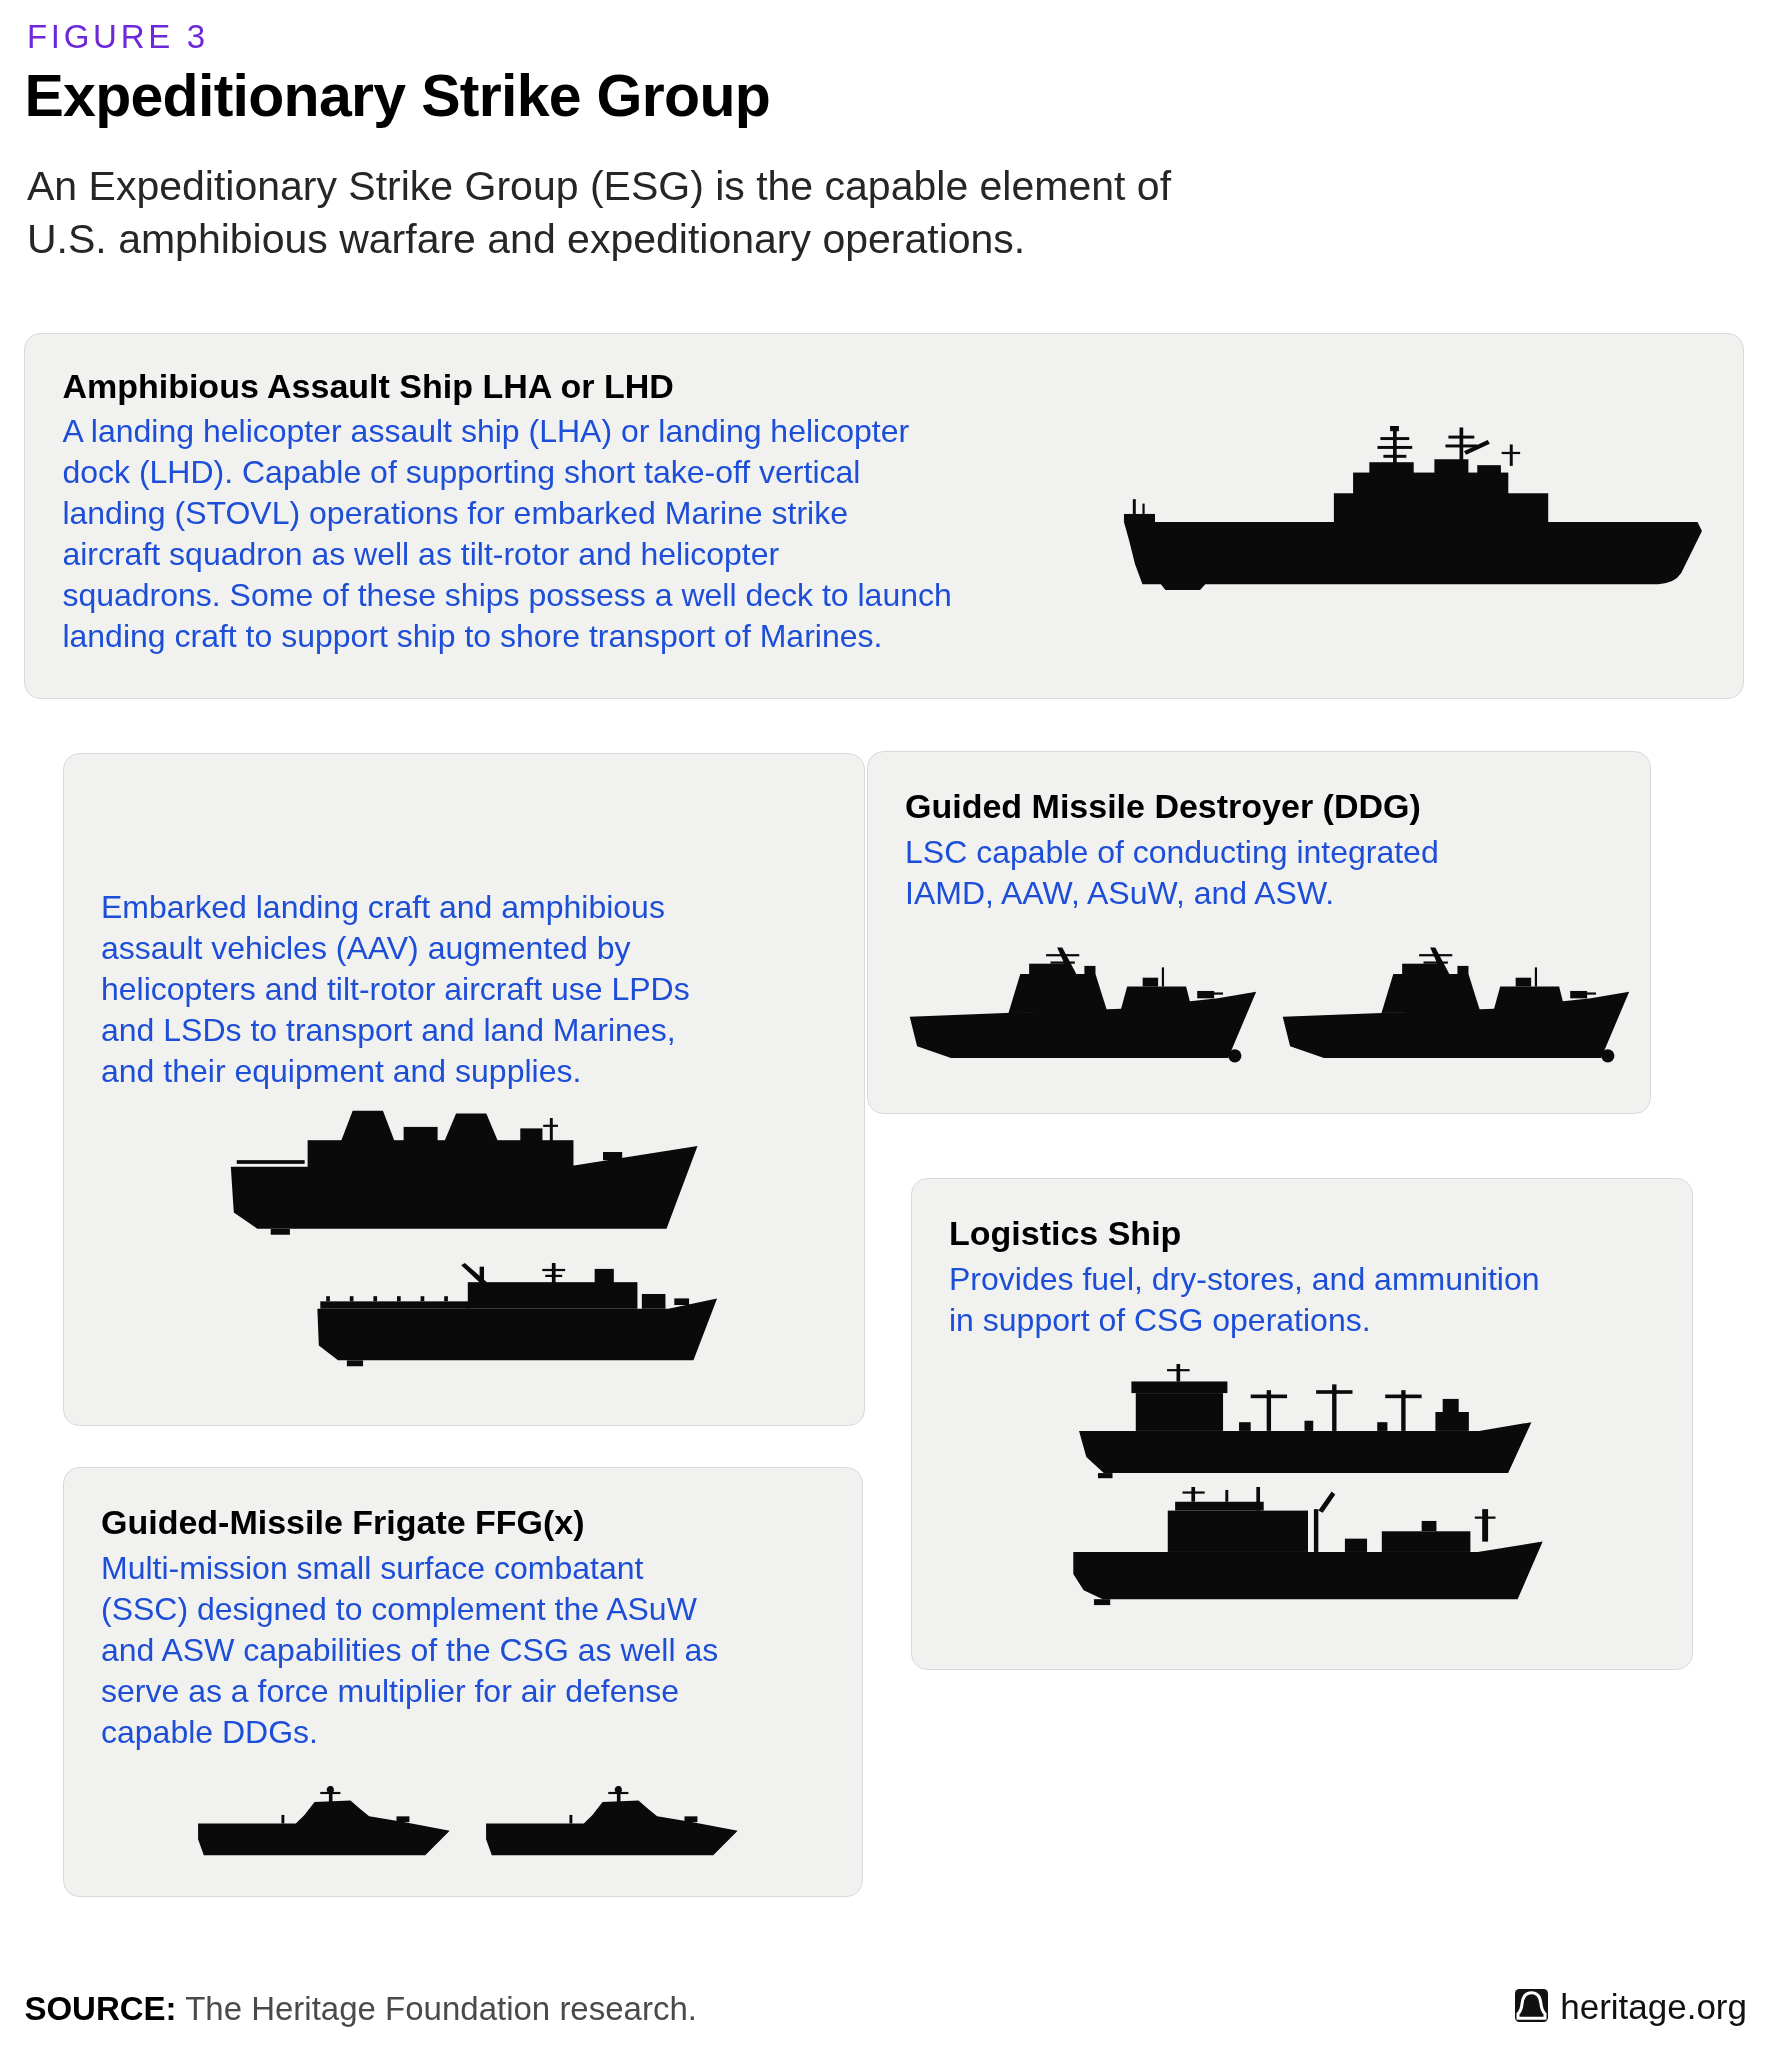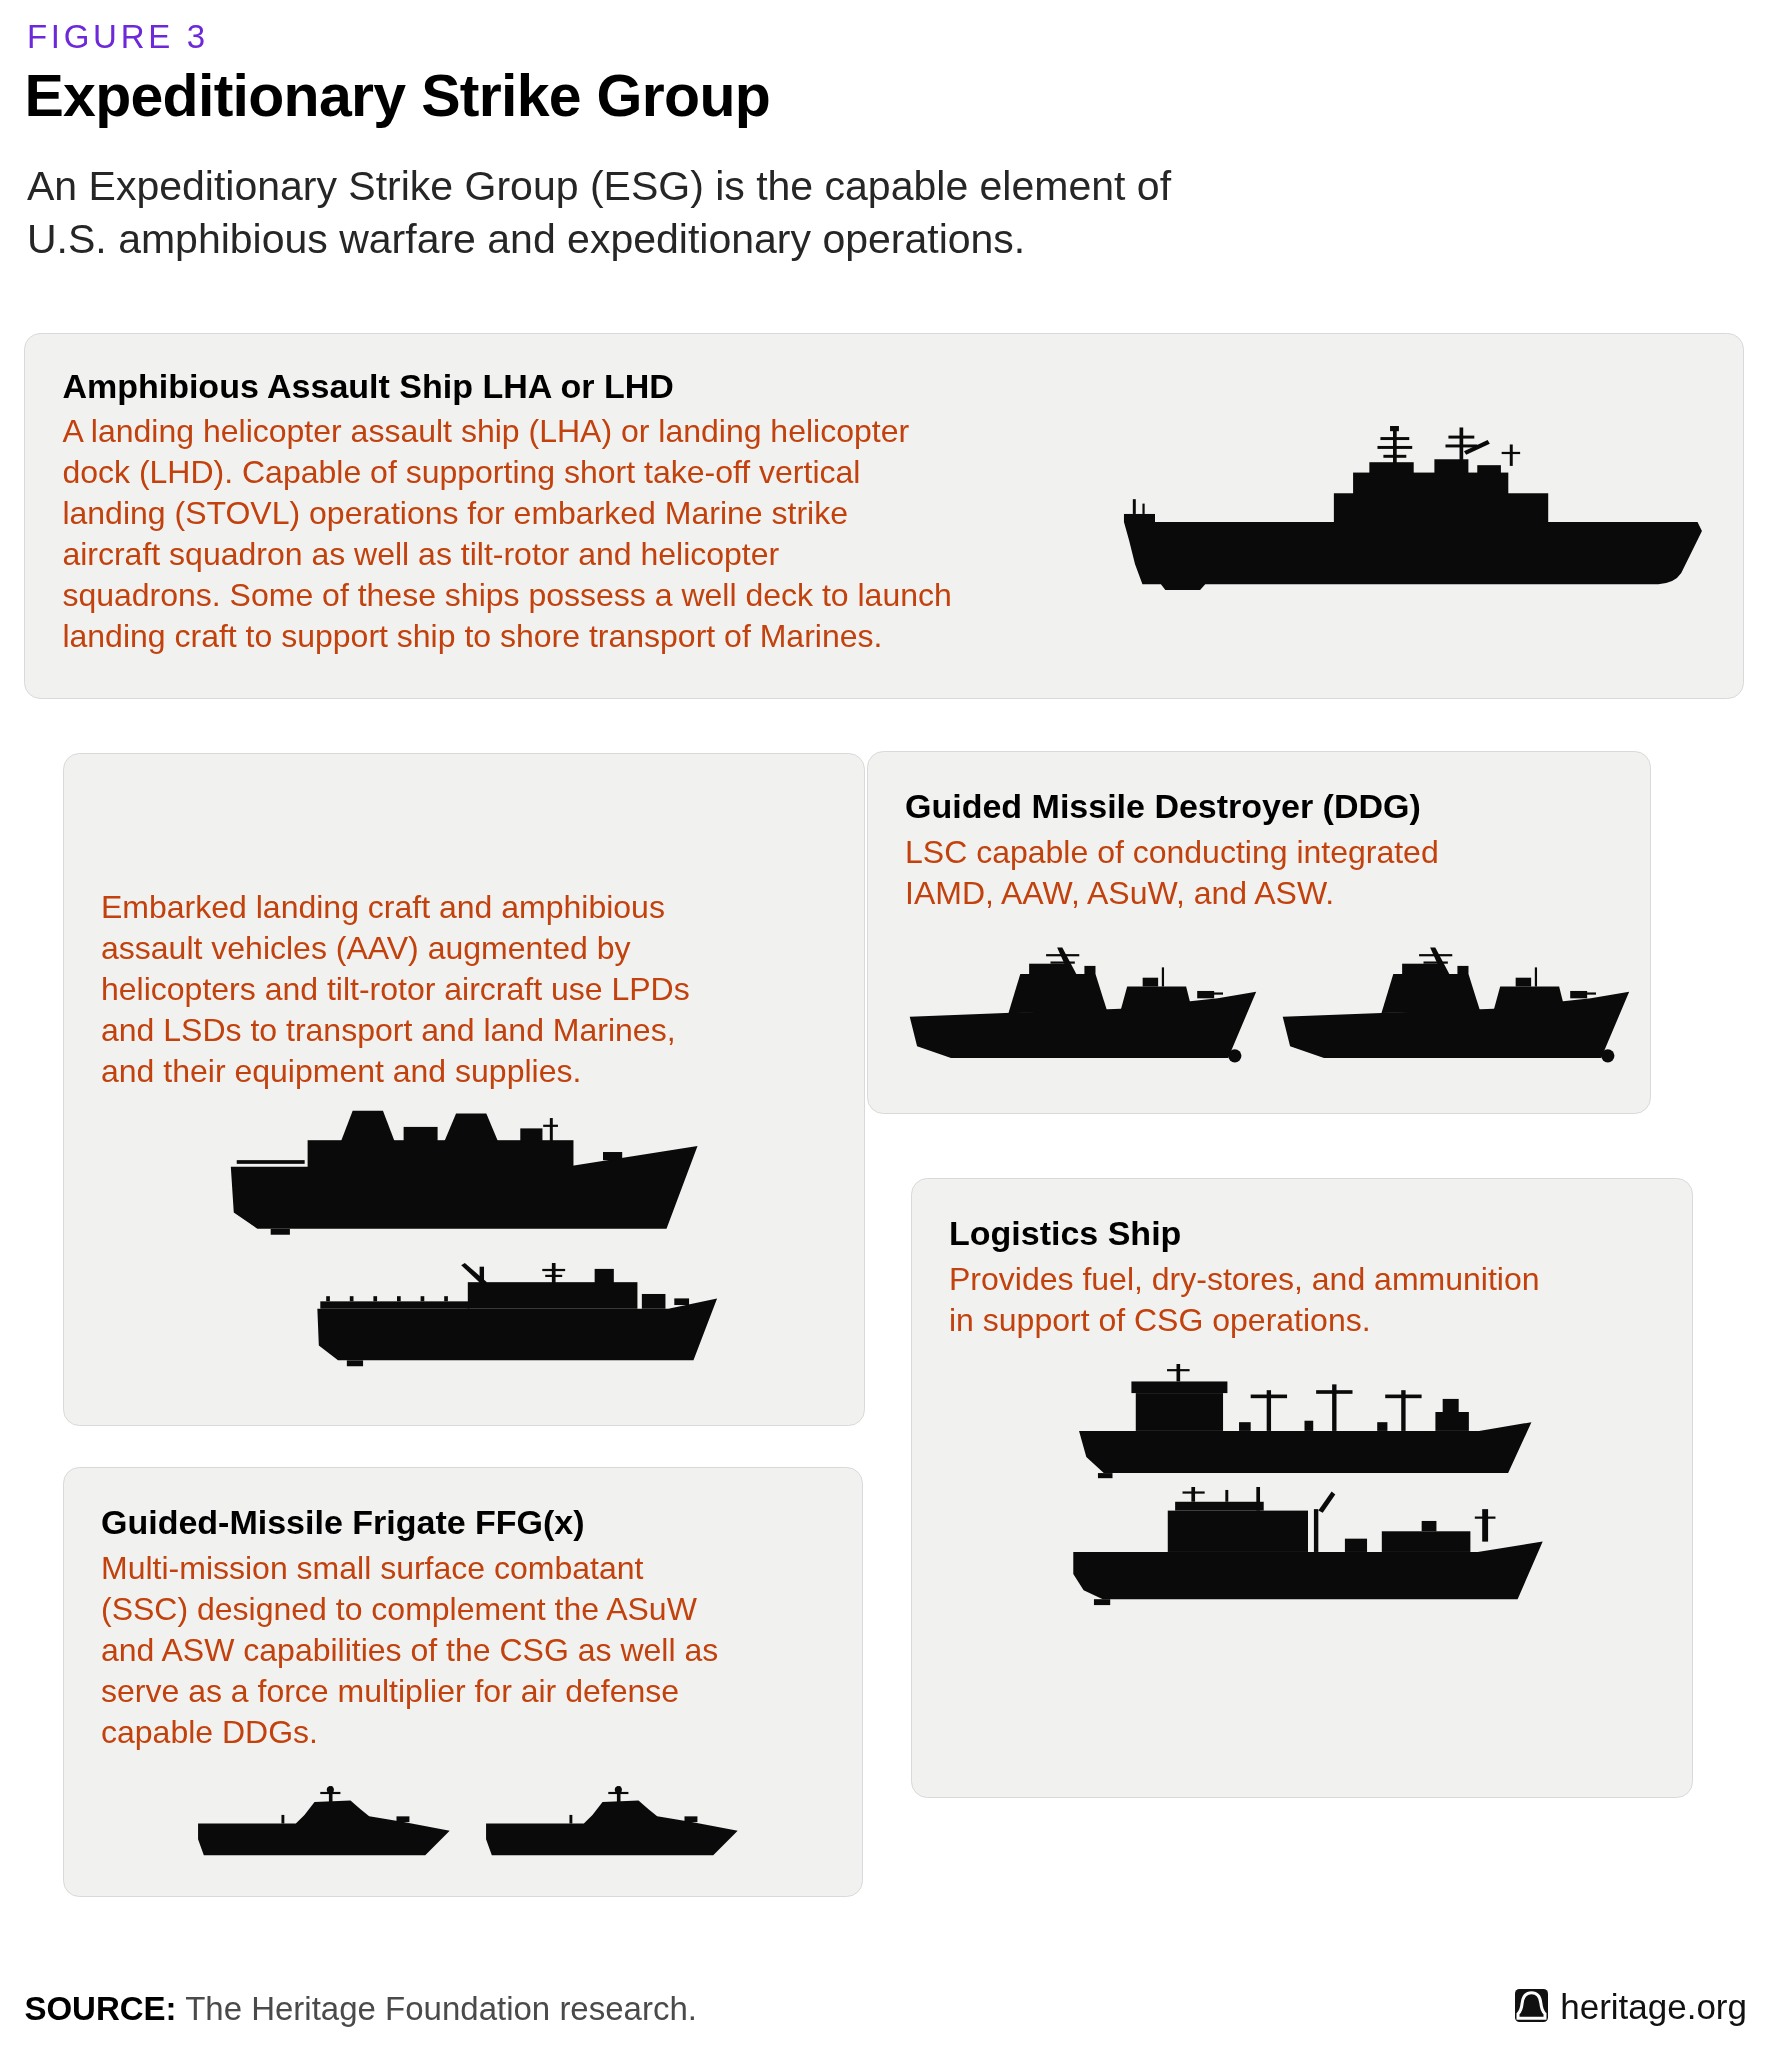--- a/index.html
+++ b/index.html
@@ -8,21 +8,21 @@
   .figure-label{position:absolute;left:27px;top:18px;font-size:33px;font-weight:300;
         letter-spacing:3.7px;color:#6d28d9;}
   .page-title{position:absolute;left:24.4px;top:62px;font-size:59px;font-weight:700;
         letter-spacing:-0.7px;color:#000000;}
   .page-subtitle{position:absolute;left:27px;top:160px;font-size:41px;line-height:53px;
         color:#262626;white-space:pre-line;}
   .card{position:absolute;background:#f1f1ef;border:1.5px solid #d9d9d9;border-radius:16.3px;
         box-sizing:border-box;}
   .card-title{position:absolute;left:37px;font-size:34px;line-height:43px;font-weight:700;
         color:#000000;white-space:pre-line;}
-  .card-body{position:absolute;left:37px;font-size:32px;line-height:41px;color:#c2410c;
+  .card-body{position:absolute;left:37px;font-size:32px;line-height:41px;color:#1d4ed8;
         white-space:pre-line;}
   .ship{position:absolute;}
   .ship svg{display:block;}
   .ink{fill:#0a0a0a;}
   .footer-source{position:absolute;left:24.4px;top:1990px;font-size:33px;color:#4a4a4a;}
   .footer-source b{color:#000000;font-weight:700;}
   .brand{position:absolute;right:27px;top:1987px;display:flex;align-items:center;gap:12px;}
   .brand-text{font-size:35px;color:#111111;}
 </style>
 </head>
@@ -147,21 +147,21 @@
         <rect x="251" y="27" width="15" height="11"></rect>
         <polygon points="300,88 309,55 389,55 397,87"></polygon>
         <rect x="330" y="43" width="21" height="12"></rect>
           <rect x="356" y="29" width="3" height="26"></rect>
         <rect x="404" y="61" width="23" height="10"></rect>
           <rect x="426" y="63" width="13" height="3"></rect>
       </svg>
     </div>
   </div>
 
-  <div class="card" style="left:911px;top:1178px;width:782px;height:620px;">
+  <div class="card" style="left:911px;top:1178px;width:782px;height:492px;">
     <div class="card-title" style="top:33px;">Logistics Ship</div>
     <div class="card-body" style="top:80px;">Provides fuel, dry-stores, and ammunition
 in support of CSG operations.</div>
     <div class="ship" style="left:158px;top:185px;">
       <svg width="469" height="120" viewBox="0 0 640 165" class="ink">
         <path d="M10 92 L560 92 L632 80 L600 150 L44 150 L20 128 Z"></path>
         <rect x="36" y="150" width="20" height="7"></rect>
         <rect x="82" y="24" width="132" height="16"></rect>
           <rect x="88" y="40" width="120" height="52"></rect>
         <rect x="144" y="0" width="5" height="24"></rect>

